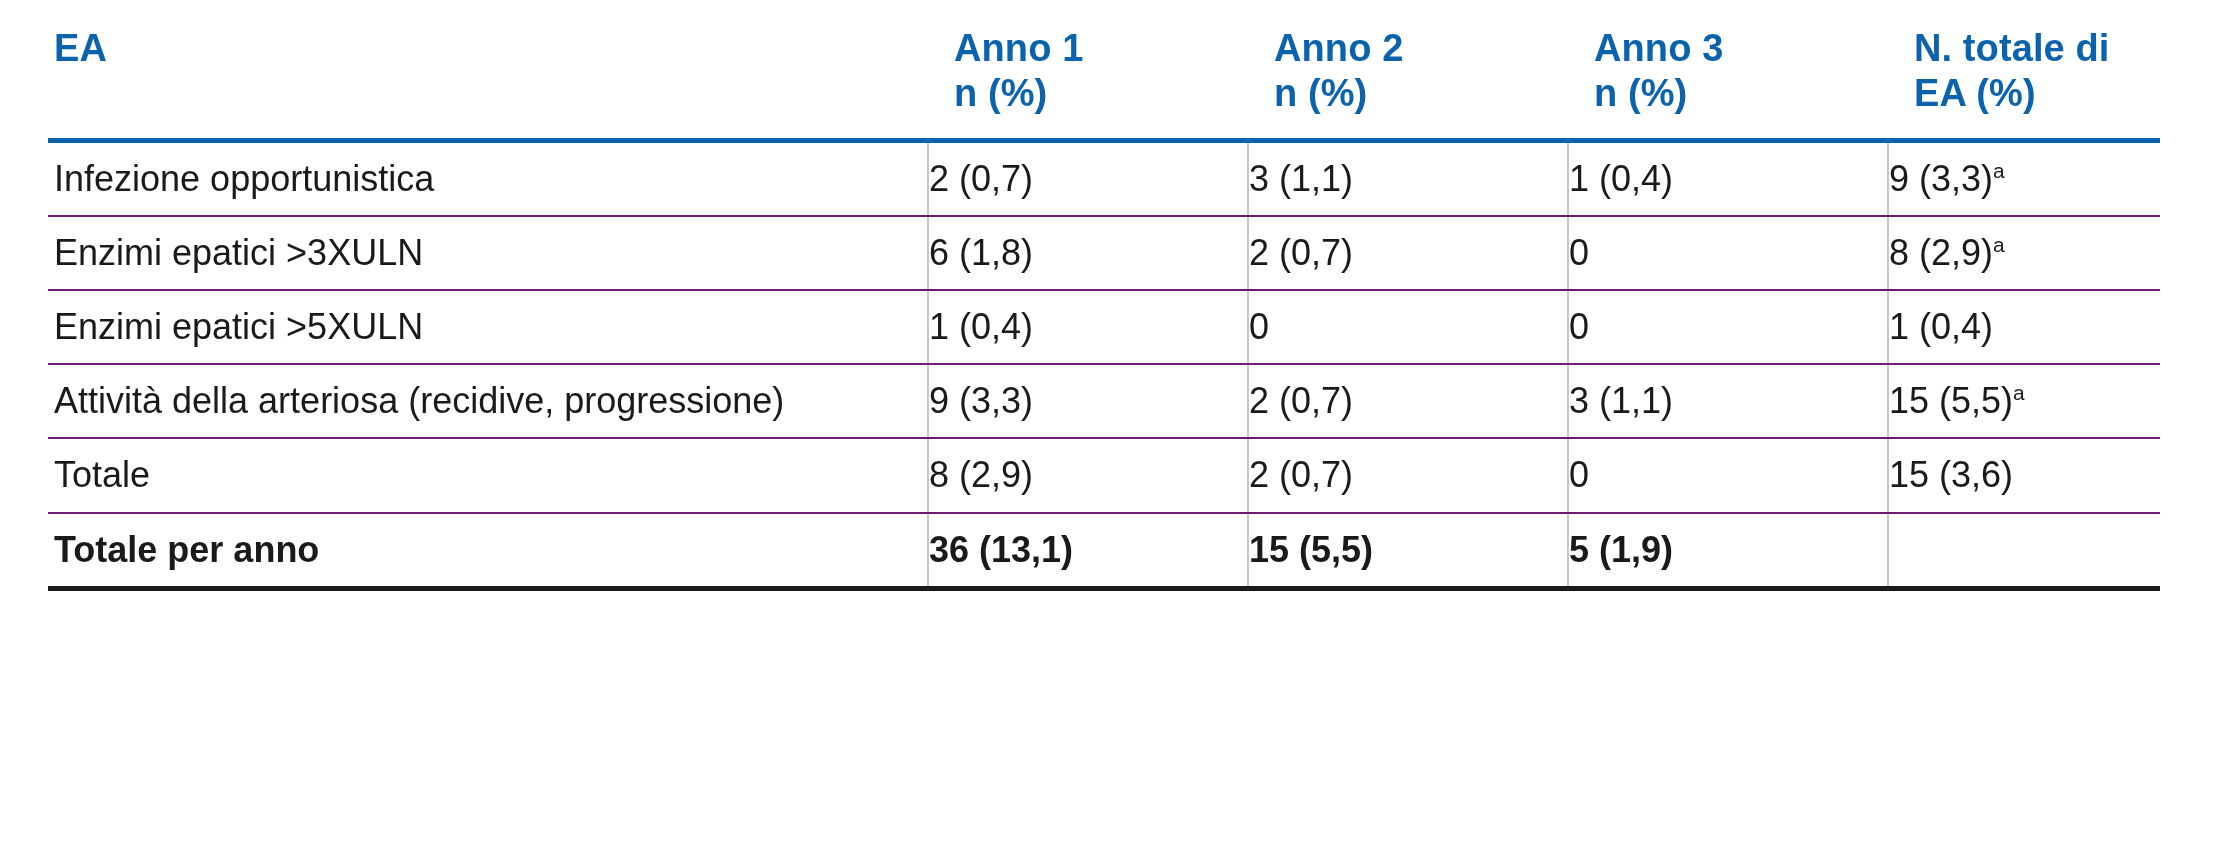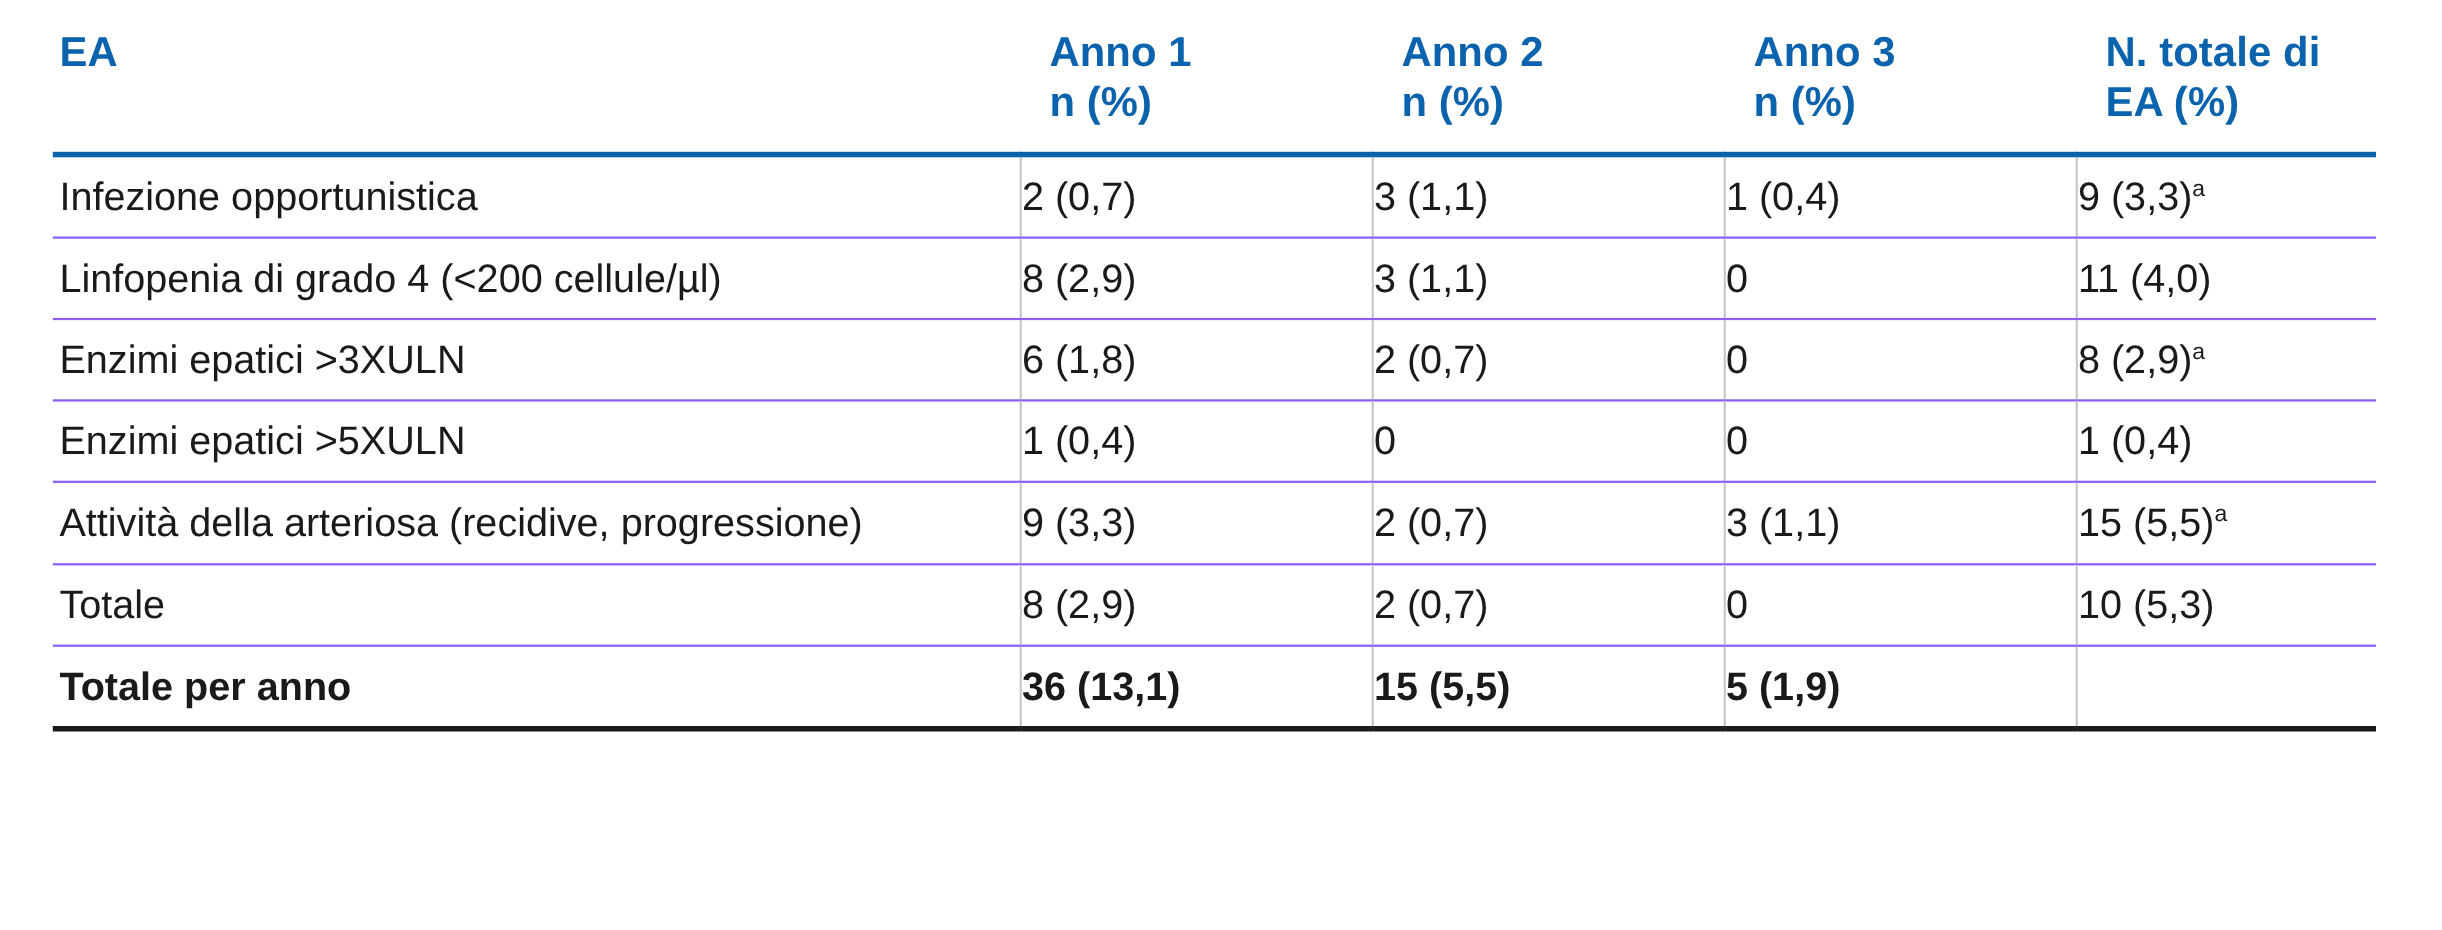--- a/index.html
+++ b/index.html
@@ -45,21 +45,21 @@
     border-bottom: 5px solid #0b63ad;
   }
   thead th.col-label { padding-left: 6px; }
   thead th.col-data { padding-left: 26px; }
 
   tbody td {
     font-size: 36px;
     color: #1a1a1a;
     padding: 14px 0 15px 0;
     vertical-align: middle;
-    border-bottom: 2px solid #8b5cf6;
+    border-bottom: 2px solid #701a75;
     line-height: 1.2;
   }
   tbody td.col-label { padding-left: 6px; }
   tbody td.col-data {
     border-left: 2px solid #c8c8c8;
   }
   tbody tr.total-row td {
     font-weight: bold;
     border-bottom: 5px solid #1a1a1a;
   }
@@ -111,27 +111,20 @@
     <tbody>
 
       <tr>
         <td class="col-label">Infezione opportunistica</td>
         <td class="col-data">2 (0,7)</td>
         <td class="col-data">3 (1,1)</td>
         <td class="col-data">1 (0,4)</td>
         <td class="col-data"><span>9 (3,3)</span><sup class="fn">a</sup></td>
       </tr>
 
-      <tr>
-        <td class="col-label">Linfopenia di grado 4 (&lt;200 cellule/µl)</td>
-        <td class="col-data">8 (2,9)</td>
-        <td class="col-data">3 (1,1)</td>
-        <td class="col-data">0</td>
-        <td class="col-data"><span>11 (4,0)</span><sup class="fn"></sup></td>
-      </tr>
 
       <tr>
         <td class="col-label">Enzimi epatici &gt;3XULN</td>
         <td class="col-data">6 (1,8)</td>
         <td class="col-data">2 (0,7)</td>
         <td class="col-data">0</td>
         <td class="col-data"><span>8 (2,9)</span><sup class="fn">a</sup></td>
       </tr>
 
       <tr>
@@ -151,21 +144,21 @@
         <td class="col-data">3 (1,1)</td>
         <td class="col-data"><span>15 (5,5)</span><sup class="fn">a</sup></td>
       </tr>
 
 
       <tr>
         <td class="col-label">Totale</td>
         <td class="col-data">8 (2,9)</td>
         <td class="col-data">2 (0,7)</td>
         <td class="col-data">0</td>
-        <td class="col-data"><span>10 (5,3)</span><sup class="fn"></sup></td>
+        <td class="col-data"><span>15 (3,6)</span><sup class="fn"></sup></td>
       </tr>
 
       <tr class="total-row">
         <td class="col-label">Totale per anno</td>
         <td class="col-data">36 (13,1)</td>
         <td class="col-data">15 (5,5)</td>
         <td class="col-data">5 (1,9)</td>
         <td class="col-data col-tot-empty"></td>
       </tr>
 

